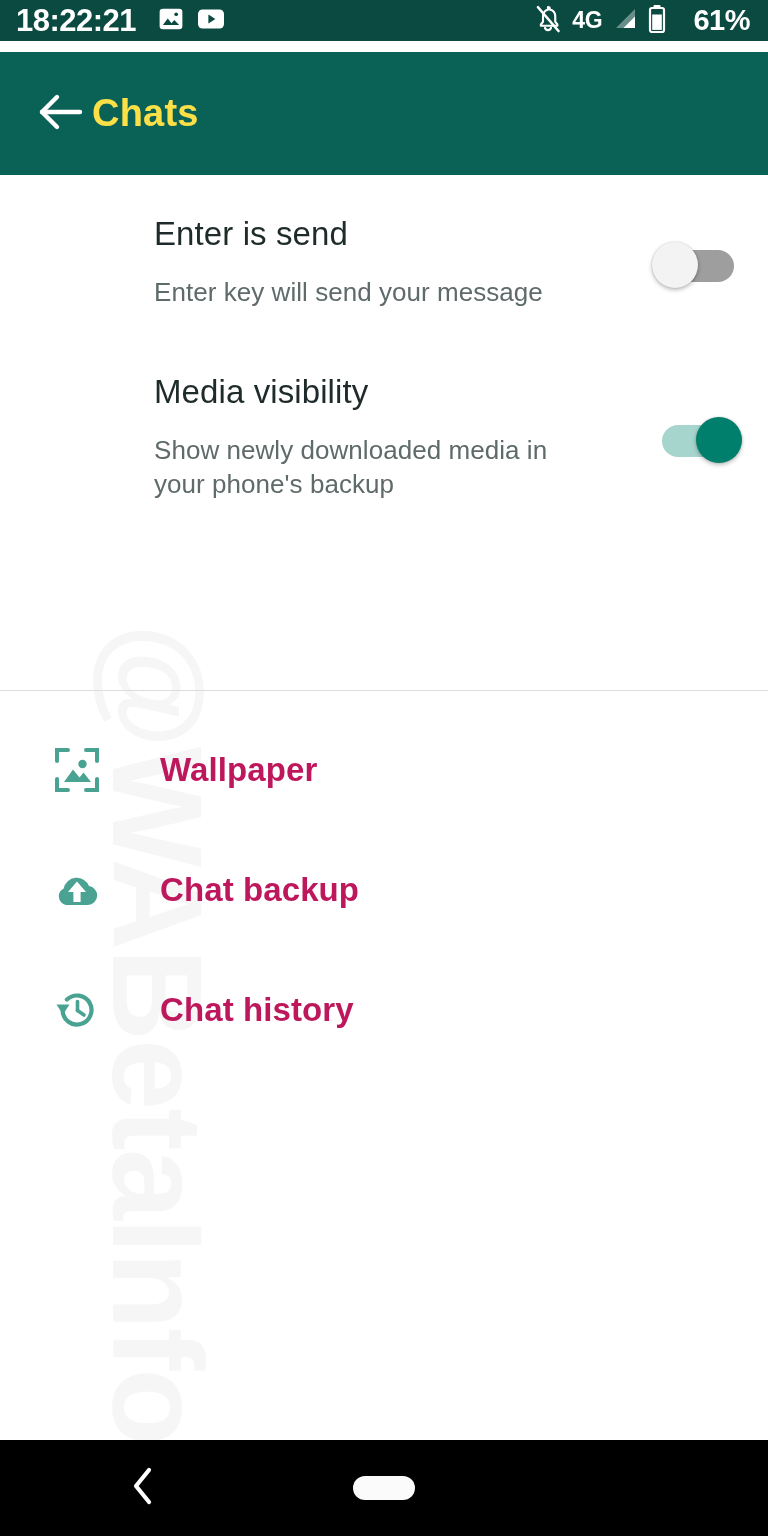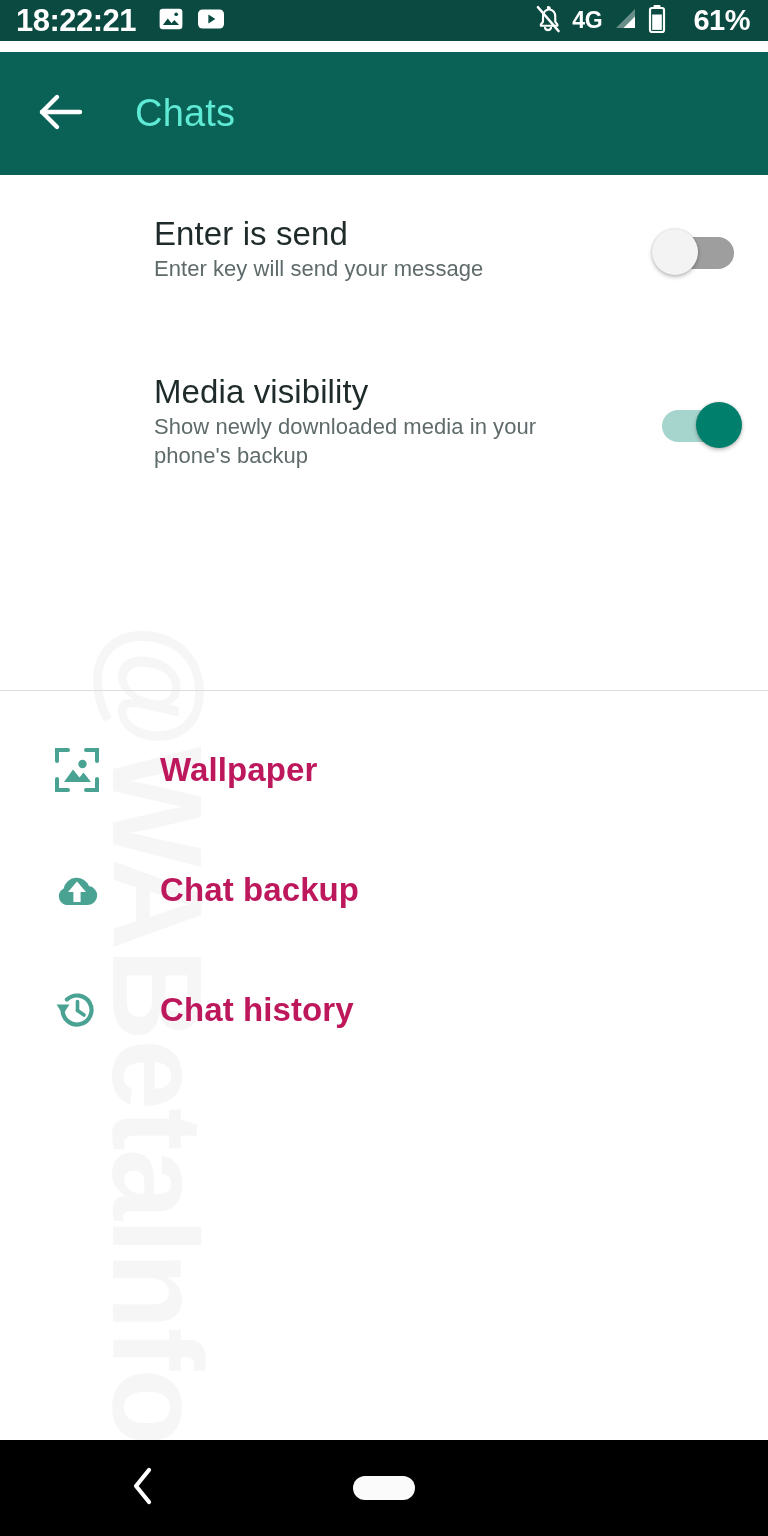--- a/index.html
+++ b/index.html
@@ -42,24 +42,23 @@
     background:#0a6257;
     display:flex; align-items:center;
   }
   #back-button {
     width:62px; height:62px;
     margin-left:30px;
     display:flex; align-items:center; justify-content:center;
     cursor:pointer;
   }
   #app-title {
-    color:#5eead4;
+    color:#fde047;
     font-size:38px;
-    font-weight:400;
-    margin-left:43px;
+    font-weight:700;
     letter-spacing:0.2px;
   }
 
   
   #content {
     position:absolute; top:175px; left:0;
     width:768px; height:1265px;
     background:#ffffff;
   }
 
@@ -73,24 +72,24 @@
     cursor:pointer;
   }
   .row-textblock { flex:1 1 auto; }
   .row-title {
     font-size:33px;
     color:#1f2b2a;
     line-height:1.18;
     letter-spacing:0.1px;
   }
   .row-sub {
-    font-size:22px;
+    font-size:26px;
     color:#5f6a6a;
     line-height:1.32;
-    margin-top:0;
+    margin-top:21px;
     letter-spacing:0.05px;
     max-width:450px;
   }
 
   
   .toggle {
     position:relative;
     width:90px; height:46px;
     flex:0 0 auto;
     margin-top:6px;

